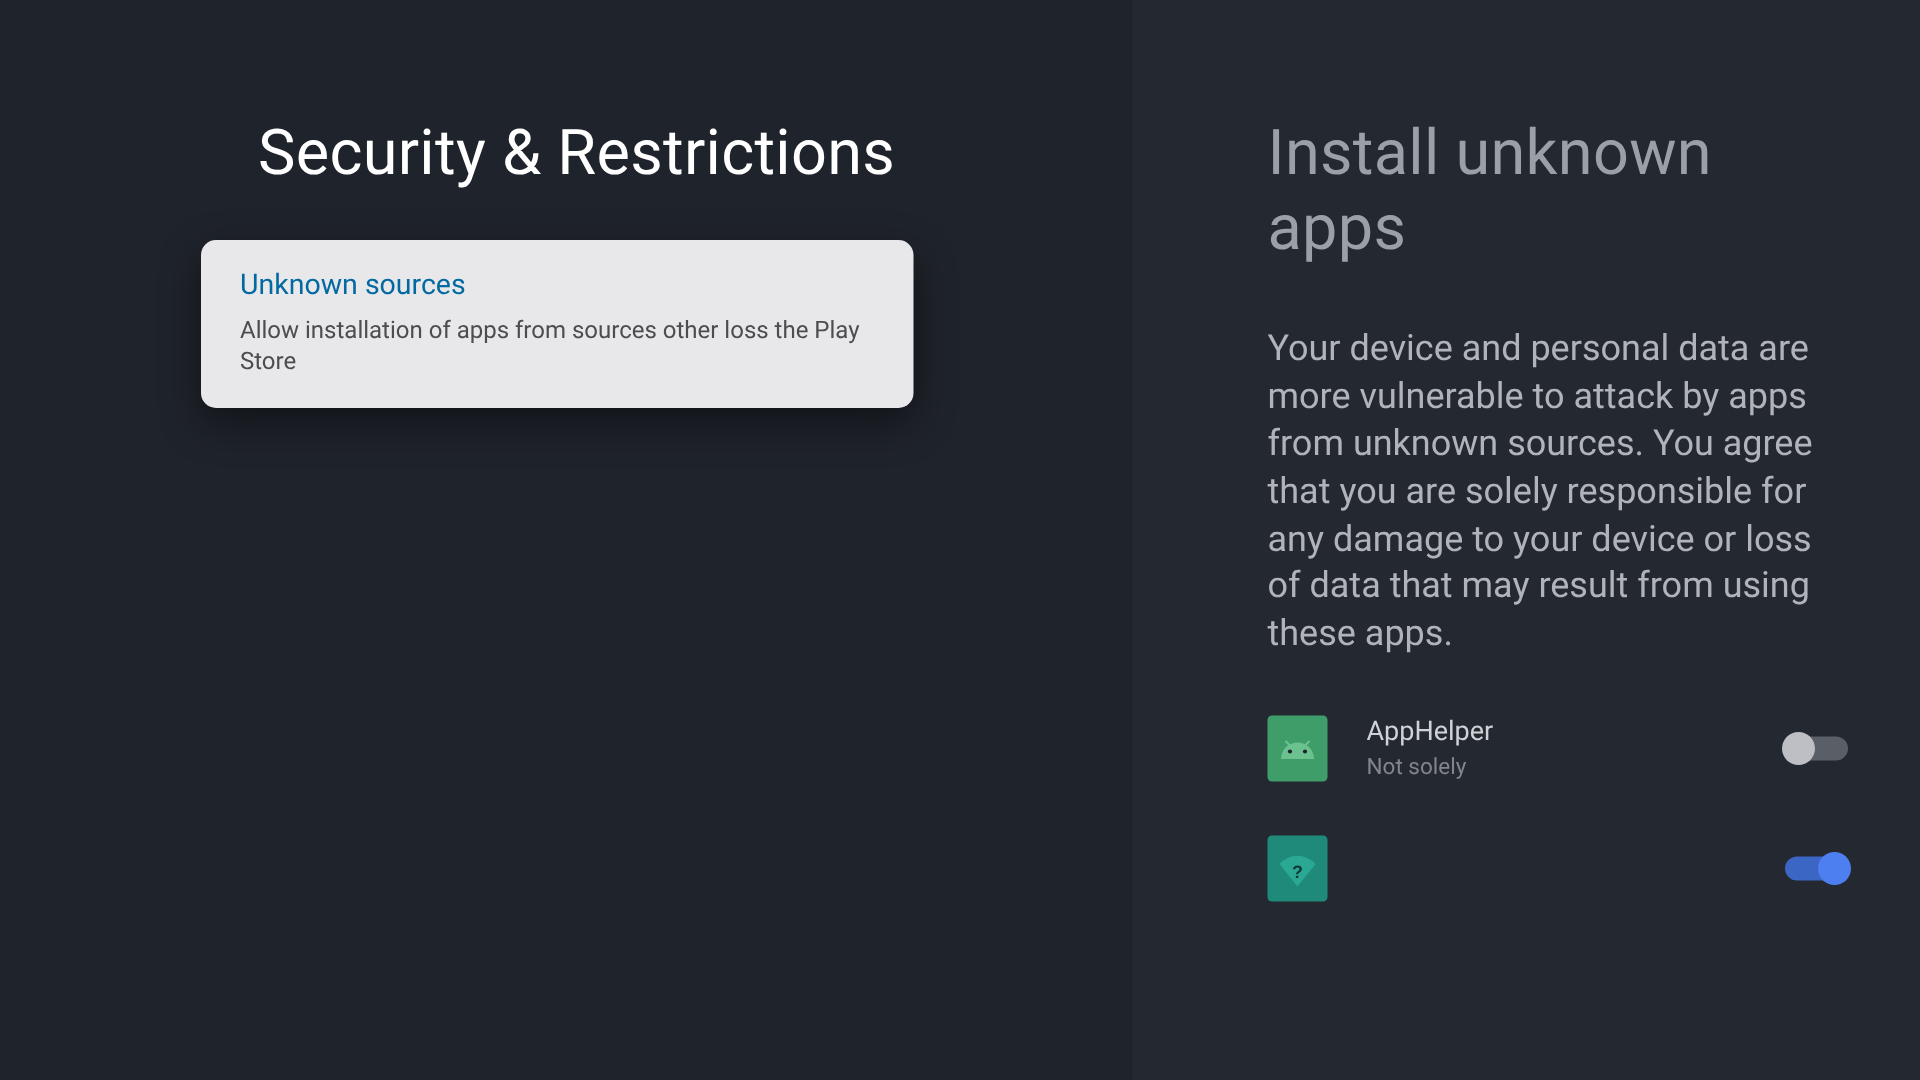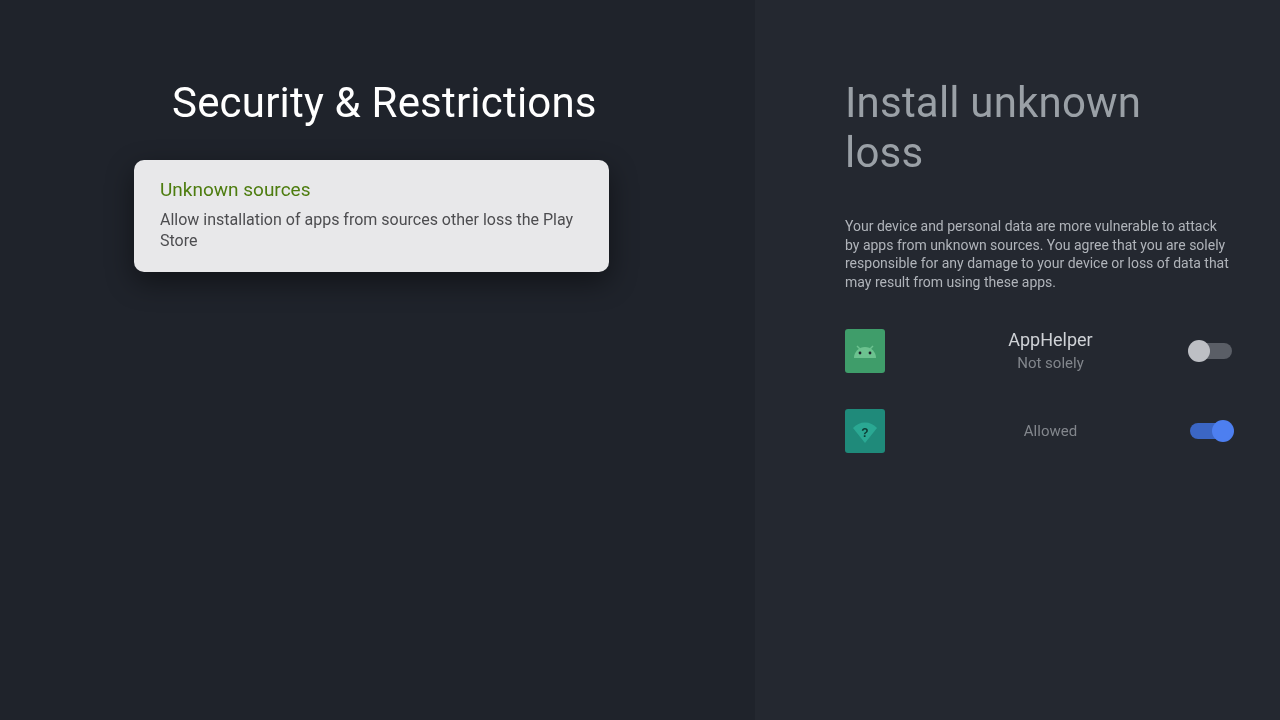--- a/index.html
+++ b/index.html
@@ -34,50 +34,49 @@
   .card {
     background: #e8e8ea;
     border-radius: 10px;
     padding: 18px 26px 20px 26px;
     width: 475px;
     margin-left: -38px;
     box-shadow: 0 10px 28px rgba(0,0,0,0.45);
   }
   .card-title {
     font-size: 19px;
-    color: #4d7c0f;
+    color: #0369a1;
     font-weight: 400;
     margin-bottom: 8px;
   }
   .card-sub {
     font-size: 16px;
     color: #4d4d50;
     line-height: 1.35;
   }
   .right-title {
     font-size: 42px;
     font-weight: 400;
     color: #9aa0a6;
     line-height: 1.18;
     margin-bottom: 40px;
     letter-spacing: 0.2px;
     max-width: 360px;
   }
   .right-desc {
-    font-size: 14px;
+    font-size: 24px;
     color: #b0b4ba;
     line-height: 1.32;
     margin-bottom: 38px;
     max-width: 390px;
   }
   .app-row {
     display: flex;
     align-items: center;
     margin-bottom: 36px;
-    text-align: center;
   }
   .app-icon {
     width: 40px;
     height: 44px;
     border-radius: 3px;
     margin-right: 26px;
     display: flex;
     align-items: center;
     justify-content: center;
     flex-shrink: 0;
@@ -121,21 +120,21 @@
 
 <div class="left-panel">
   <h1 class="left-title">Security &amp; Restrictions</h1>
   <div class="card">
     <div class="card-title">Unknown sources</div>
     <div class="card-sub">Allow installation of apps from sources other loss the Play Store</div>
   </div>
 </div>
 
 <div class="right-panel">
-  <h1 class="right-title">Install unknown loss</h1>
+  <h1 class="right-title">Install unknown apps</h1>
   <p class="right-desc">Your device and personal data are more vulnerable to attack by apps from unknown sources. You agree that you are solely responsible for any damage to your device or loss of data that may result from using these apps.</p>
 
   <div class="app-row">
     <div class="app-icon icon-green1">
       <svg class="android-svg" width="26" height="16" viewBox="0 0 26 16">
         <path d="M2 15 A11 11 0 0 1 24 15 Z" fill="#6cc28f"></path>
         <circle cx="8" cy="10" r="1.4" fill="#1f232b"></circle>
         <circle cx="18" cy="10" r="1.4" fill="#1f232b"></circle>
         <line x1="5" y1="3" x2="8" y2="6" stroke="#6cc28f" stroke-width="1.4"></line>
         <line x1="21" y1="3" x2="18" y2="6" stroke="#6cc28f" stroke-width="1.4"></line>
@@ -151,19 +150,18 @@
   </div>
 
   <div class="app-row">
     <div class="app-icon icon-teal">
       <svg class="android-svg" width="30" height="30" viewBox="0 0 30 30">
         <path d="M3 12 A16 16 0 0 1 27 12 L15 27 Z" fill="#2aa893"></path>
         <text x="15" y="21" font-size="12" text-anchor="middle" fill="#0d3b34" font-family="Arial" font-weight="bold">?</text>
       </svg>
     </div>
     <div class="app-text">
-      <div class="app-status">Allowed</div>
     </div>
     <div class="toggle on">
       <div class="knob"></div>
     </div>
   </div>
 </div>
 
 </body></html>

